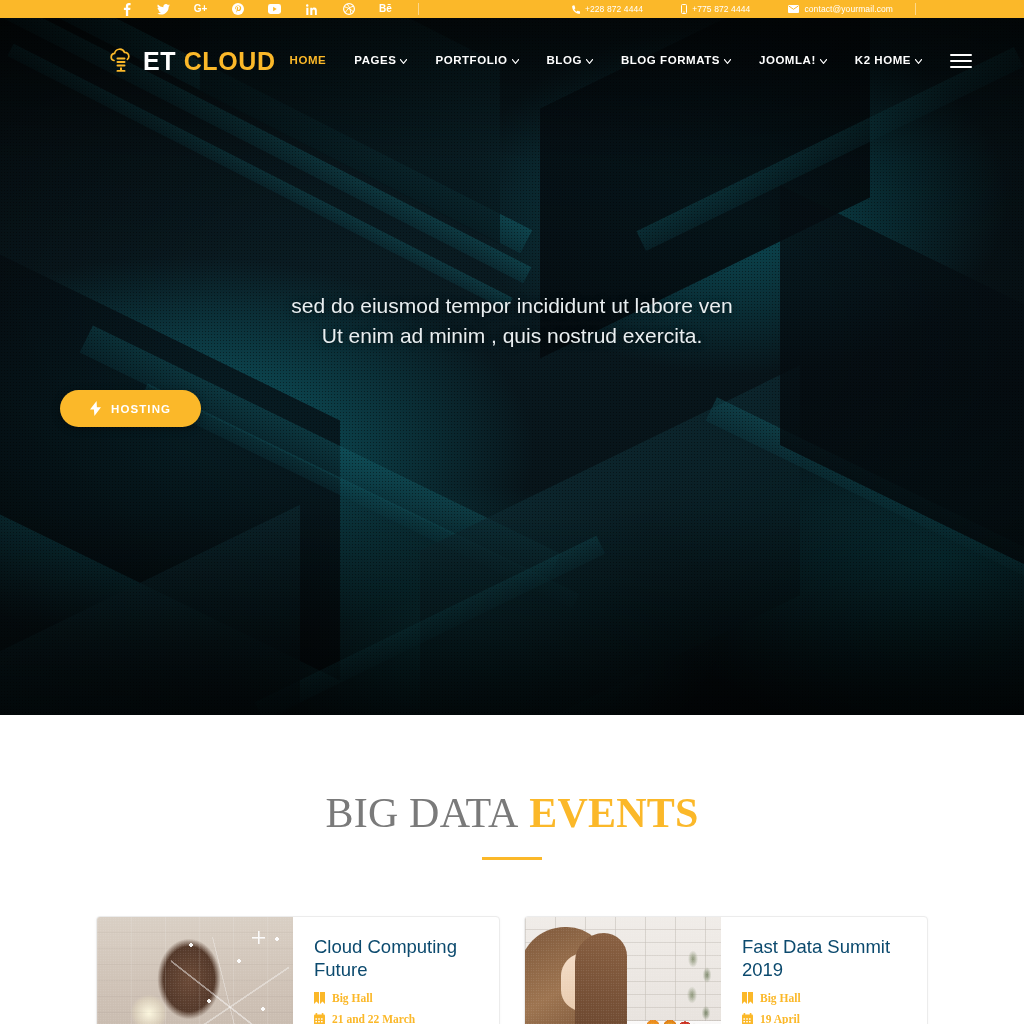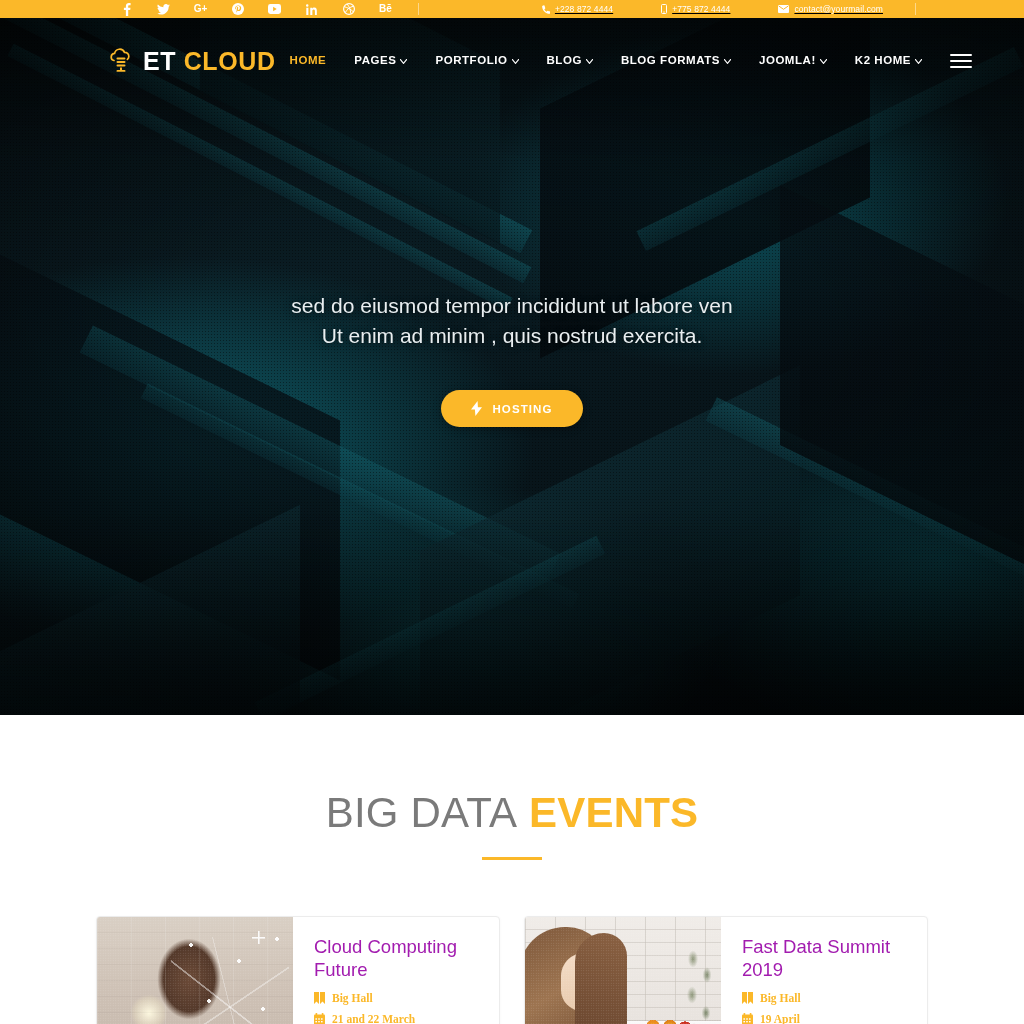--- a/index.html
+++ b/index.html
@@ -39,21 +39,21 @@
     line-height:1;
     cursor:pointer;
   }
   .social-ico svg { display:block; }
   .tb-sep {
     width:1px;
     height:12px;
     background:rgba(255,255,255,.45);
     margin:0 14px;
   }
-  .contact-list { display:flex; align-items:center; margin-left:auto; gap:16px;text-decoration:underline; }
+  .contact-list { display:flex; align-items:center; margin-left:auto; gap:6px; }
   .contact-item {
     display:flex;
     align-items:center;
     gap:5px;
     color:#ffffff;
     font-size:8.5px;
     letter-spacing:.1px;
     padding:0 16px;
     line-height:1;
     white-space:nowrap;
@@ -149,38 +149,38 @@
     text-shadow:0 2px 12px rgba(0,0,0,.45);
   }
   .hero-sub {
     margin-top:47px;
     color:#e9eef0;
     font-size:21px;
     line-height:1.43;
     font-weight:400;
     text-shadow:0 1px 7px rgba(0,0,0,.6);
   }
-  .hero-btn-wrap { margin-top:39px; display:flex; justify-content:center; }
+  .hero-btn-wrap { margin-top:39px; display:flex; justify-content:flex-start; }
   .hero-btn {
     display:inline-flex; align-items:center; gap:10px;
     background:#fbb829;
     color:#ffffff;
     border:none; border-radius:20px;
     padding:11px 30px;
     font-size:11.5px; font-weight:bold; letter-spacing:1.1px;
     cursor:pointer;
     box-shadow:0 2px 8px rgba(0,0,0,.3);
   }
   .bolt { width:11px; height:15px; display:block; }
 
   
   .events { background:#ffffff; padding-top:75px; }
   .section-head { text-align:center; }
   .section-title {
-    font-size:42px; font-weight:400; letter-spacing:.2px; line-height:1.1;
+    font-size:42px; font-weight:400; letter-spacing:.2px; line-height:1.1;font-family:Liberation Serif, serif;
   }
   .st-light { color:#7a7a7a; font-weight:400; }
   .st-bold  { color:#fbb829; font-weight:bold; }
   .title-rule {
     width:60px; height:3px; background:#fbb829;
     margin:21px auto 0;
   }
   .cards {
     display:flex; gap:24px;
     padding:56px 96px 0;
@@ -192,21 +192,21 @@
     border:1px solid #ececec;
     border-radius:4px;
     overflow:hidden;
     box-shadow:0 1px 3px rgba(0,0,0,.045);
     min-height:180px;
     cursor:pointer;
   }
   .card-media { width:196px; flex:none; position:relative; overflow:hidden; }
   .card-body { flex:1; padding:19px 20px 0 21px; }
   .card-title {
-    color:#a21caf;
+    color:#0c4a6e;
     font-size:18.5px;
     font-weight:400;
     line-height:1.22;
     margin-bottom:11px;
   }
   .meta {
     display:flex; align-items:center; gap:7px;
     color:#fbb829;
     font-family:"Liberation Serif", serif;
     font-size:11.5px;

